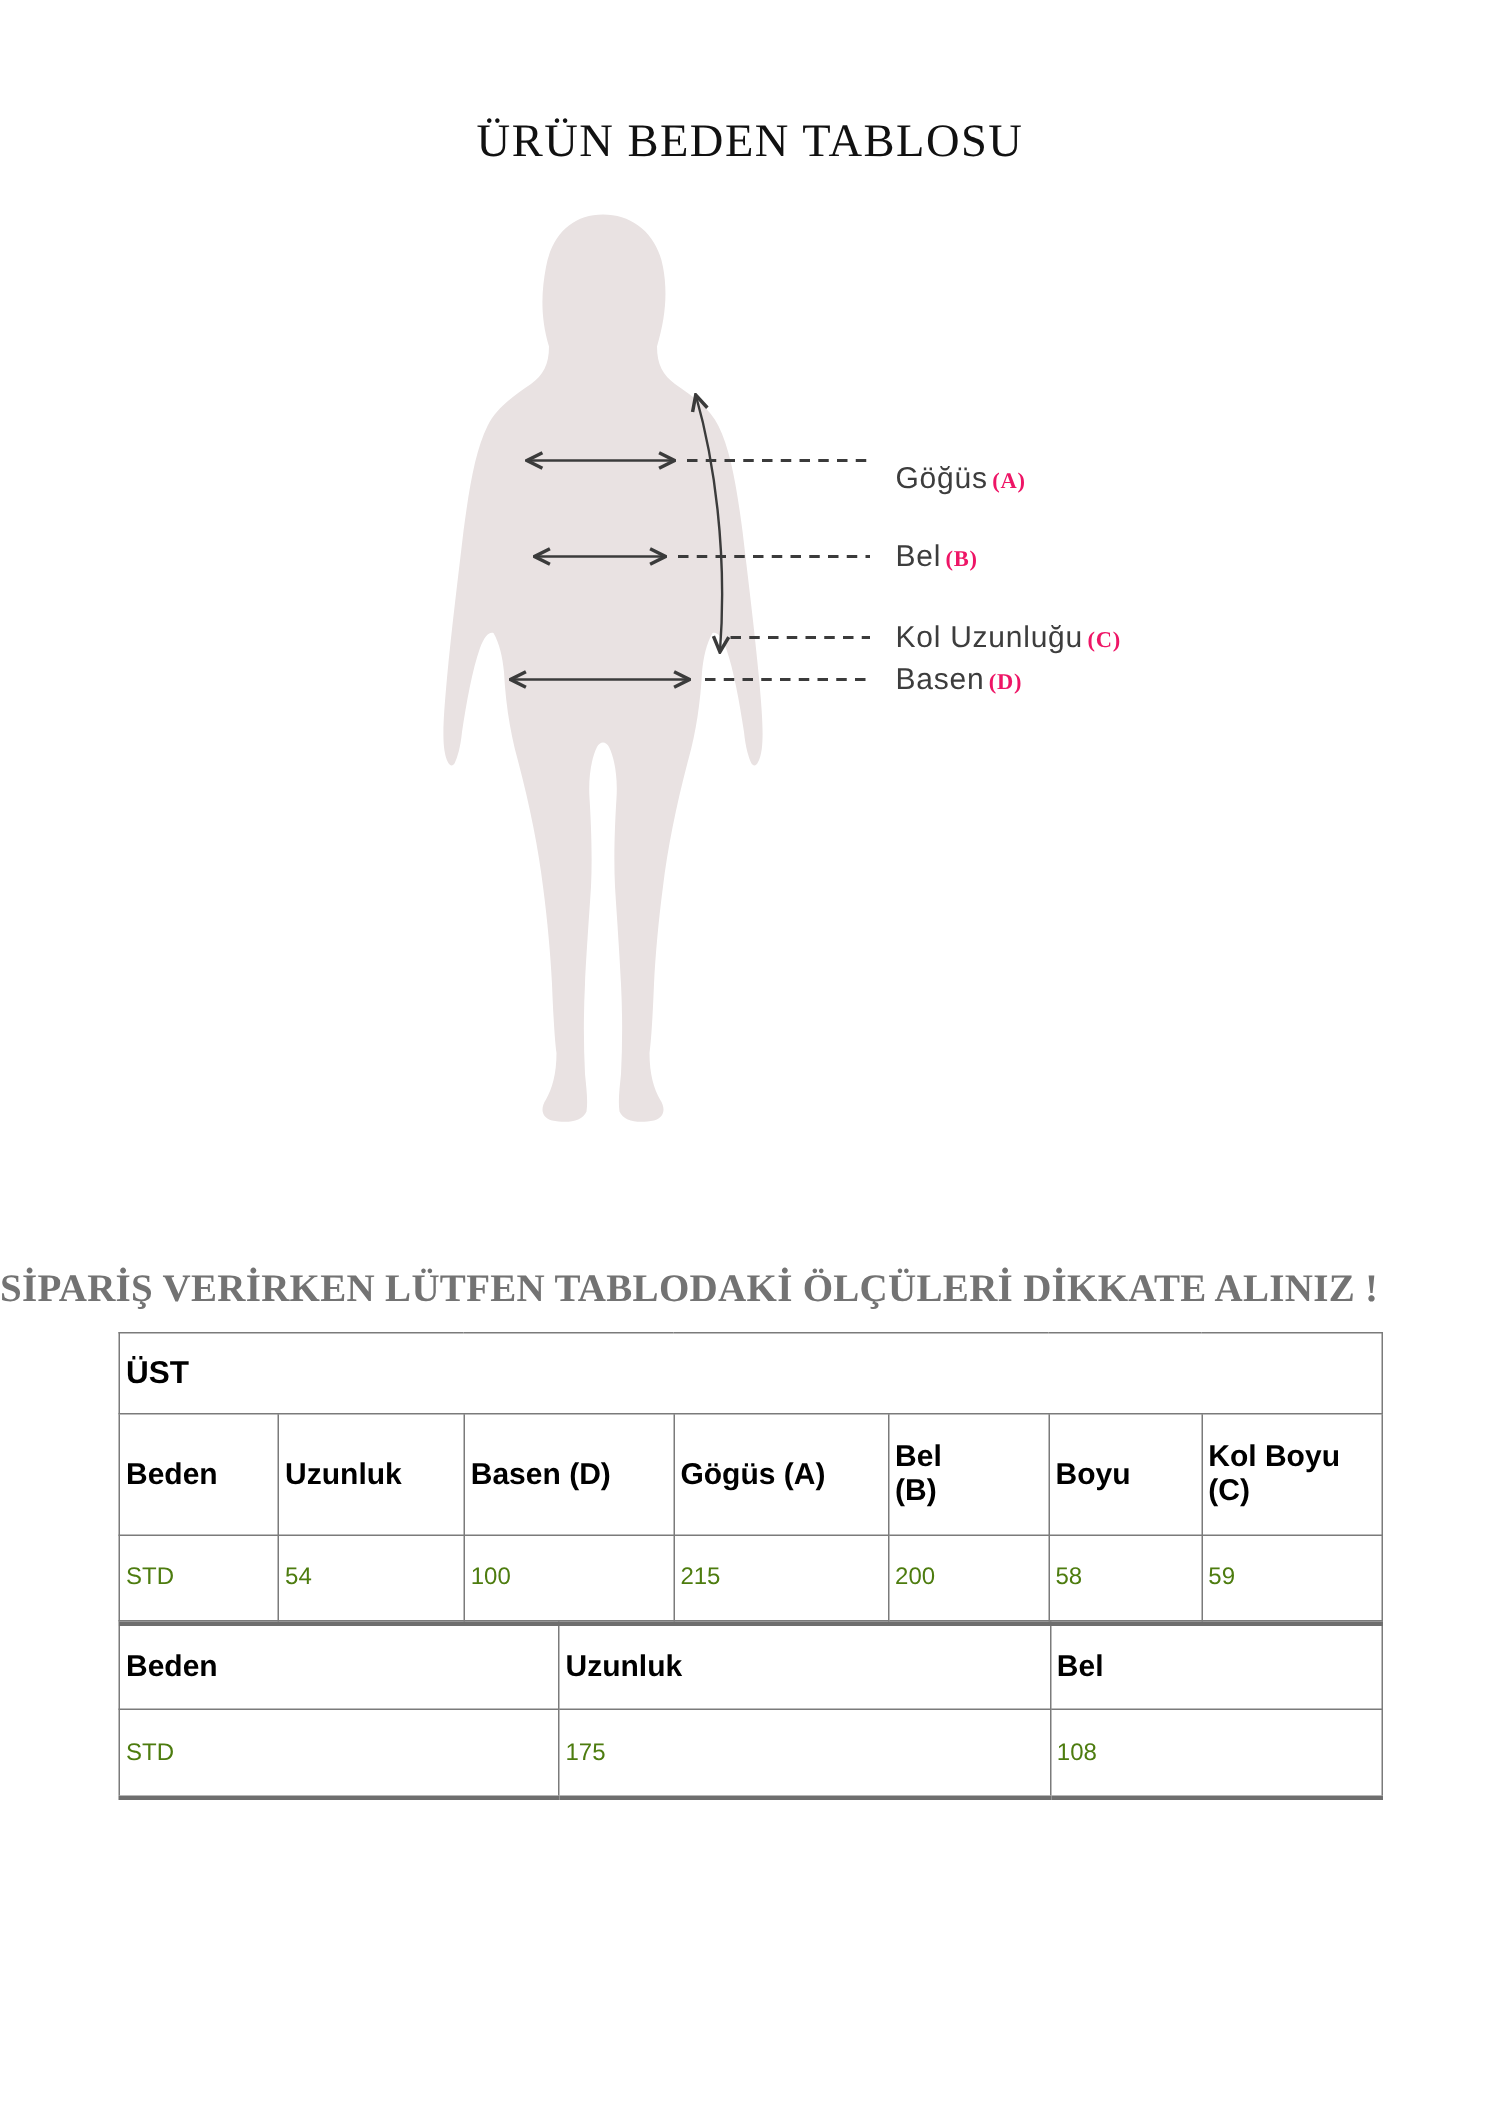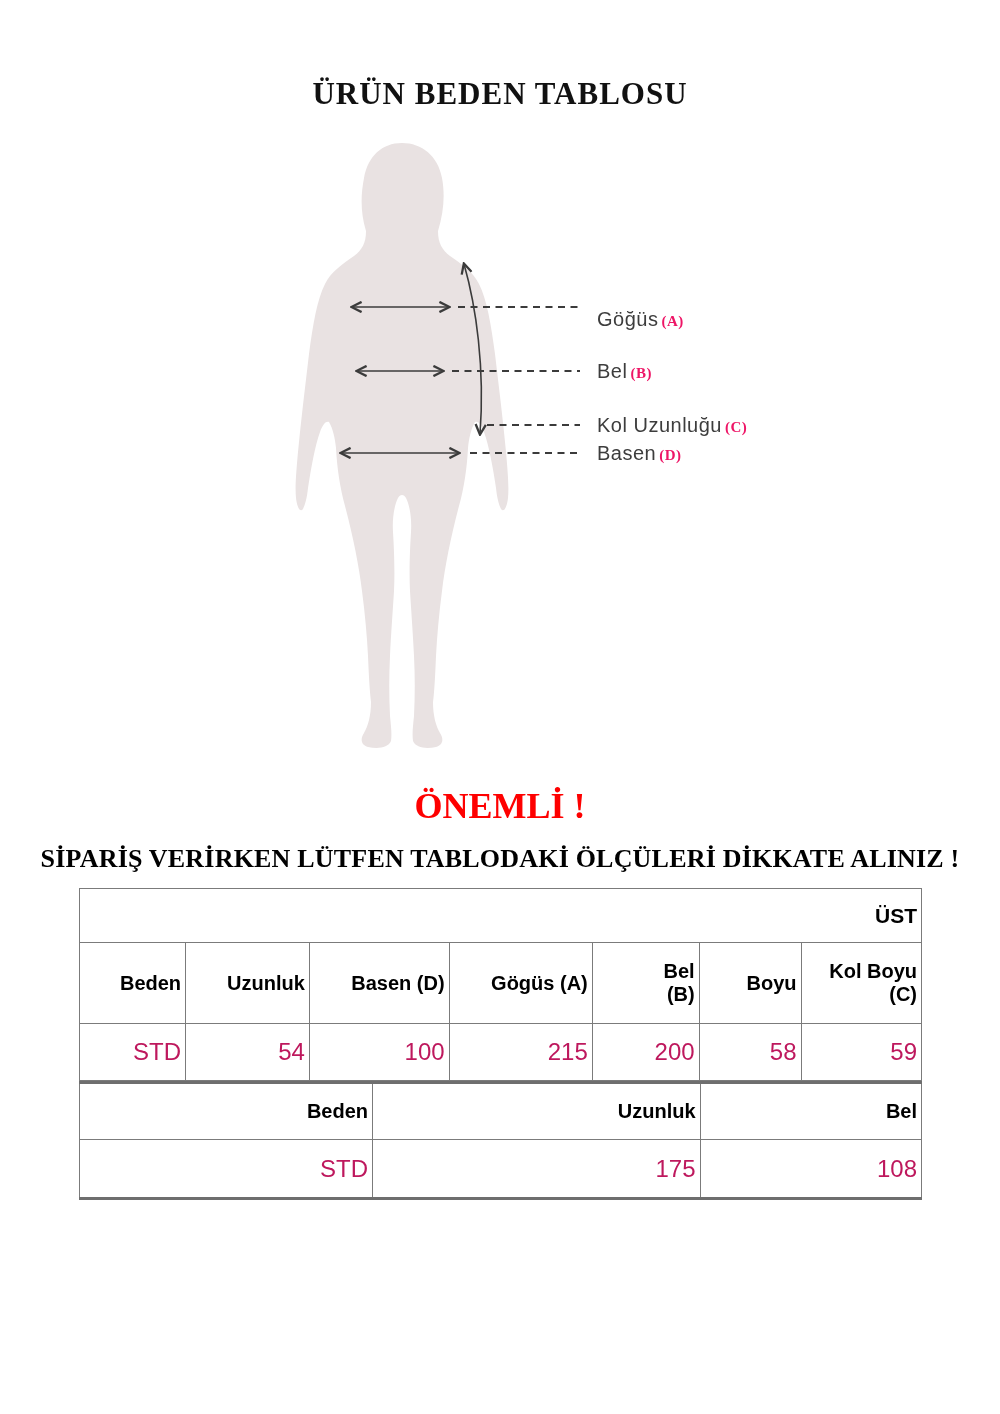--- a/index.html
+++ b/index.html
@@ -1,46 +1,46 @@
 <!DOCTYPE html>
 <html><head>
 <meta charset="utf-8">
 <style>
   html,body{margin:0;padding:0;background:#fff;}
   #page{position:relative;width:1000px;height:1414px;background:#ffffff;overflow:hidden;
         font-family:"Liberation Sans",sans-serif;}
 
   .page-title{position:absolute;top:76px;left:0;width:100%;text-align:center;
-              font-family:"Liberation Serif",serif;font-size:31px;font-weight:700;
+              font-family:"Liberation Serif",serif;font-size:31px;font-weight:400;
               letter-spacing:1px;color:#111;}
 
   #figure-svg{position:absolute;left:280px;top:136px;}
 
   .mlabel{position:absolute;left:597px;height:24px;line-height:24px;white-space:nowrap;
           font-size:20px;color:#3d3d3d;letter-spacing:0.5px;}
   .mlabel .code{font-family:"Liberation Serif",serif;font-weight:700;font-size:15px;
                 color:#ee1566;margin-left:3px;}
   #lbl-gogus{top:295px;margin-top:12px;}
   #lbl-bel{top:359px;}
   #lbl-kol{top:413px;}
   #lbl-basen{top:441px;}
 
   .onemli{position:absolute;top:785px;left:0;width:100%;text-align:center;
           font-family:"Liberation Serif",serif;font-weight:700;font-size:36px;color:#fe0000;}
-  .warning{position:absolute;top:844px;left:0;width:100%;text-align:center;
+  .warning{position:absolute;top:844px;left:0;width:100%;
            font-family:"Liberation Serif",serif;font-weight:700;font-size:26px;
-           letter-spacing:0.2px;color:#000000;}
+           letter-spacing:0.2px;color:#737373;}
 
   .tablewrap{position:absolute;left:79px;top:888px;width:843px;}
   table{width:843px;border-collapse:collapse;table-layout:fixed;}
-  td,th{border:1px solid #7b7b7b;text-align:right;vertical-align:middle;
+  td,th{border:1px solid #7b7b7b;text-align:left;vertical-align:middle;
         color:#000;padding:0 4px;white-space:pre-line;}
   th{font-weight:700;font-size:20px;}
   td.section{font-weight:700;font-size:21px;height:53px;}
-  td.val{font-weight:400;font-size:24px;color:#be185d;}
+  td.val{font-weight:400;font-size:16px;color:#4d7c0f;}
   #t-ust tr.hdr th{height:80px;}
   #t-ust tr.data td{height:56px;}
   #t-alt{border-top:3px solid #6e6e6e;border-bottom:3px solid #6e6e6e;}
   #t-alt tr.sec td{border-top:3px solid #6e6e6e;height:53px;}
   #t-alt tr.hdr th{height:55px;}
   #t-alt tr.data td{height:57px;border-bottom:3px solid #6e6e6e;}
 </style>
 </head>
 <body>
 
@@ -104,21 +104,20 @@
   <div class="mlabel" id="lbl-bel">
     <span>Bel</span><span class="code">(B)</span>
   </div>
   <div class="mlabel" id="lbl-kol">
     <span>Kol Uzunluğu</span><span class="code">(C)</span>
   </div>
   <div class="mlabel" id="lbl-basen">
     <span>Basen</span><span class="code">(D)</span>
   </div>
 
-  <div class="onemli">ÖNEMLİ !</div>
   <div class="warning">SİPARİŞ VERİRKEN LÜTFEN TABLODAKİ ÖLÇÜLERİ DİKKATE ALINIZ !</div>
 
   <div class="tablewrap">
     <table id="t-ust">
       <colgroup>
         <col style="width:12.6%">
           <col style="width:14.7%">
           <col style="width:16.6%">
         <col style="width:17.0%">
           <col style="width:12.7%">

